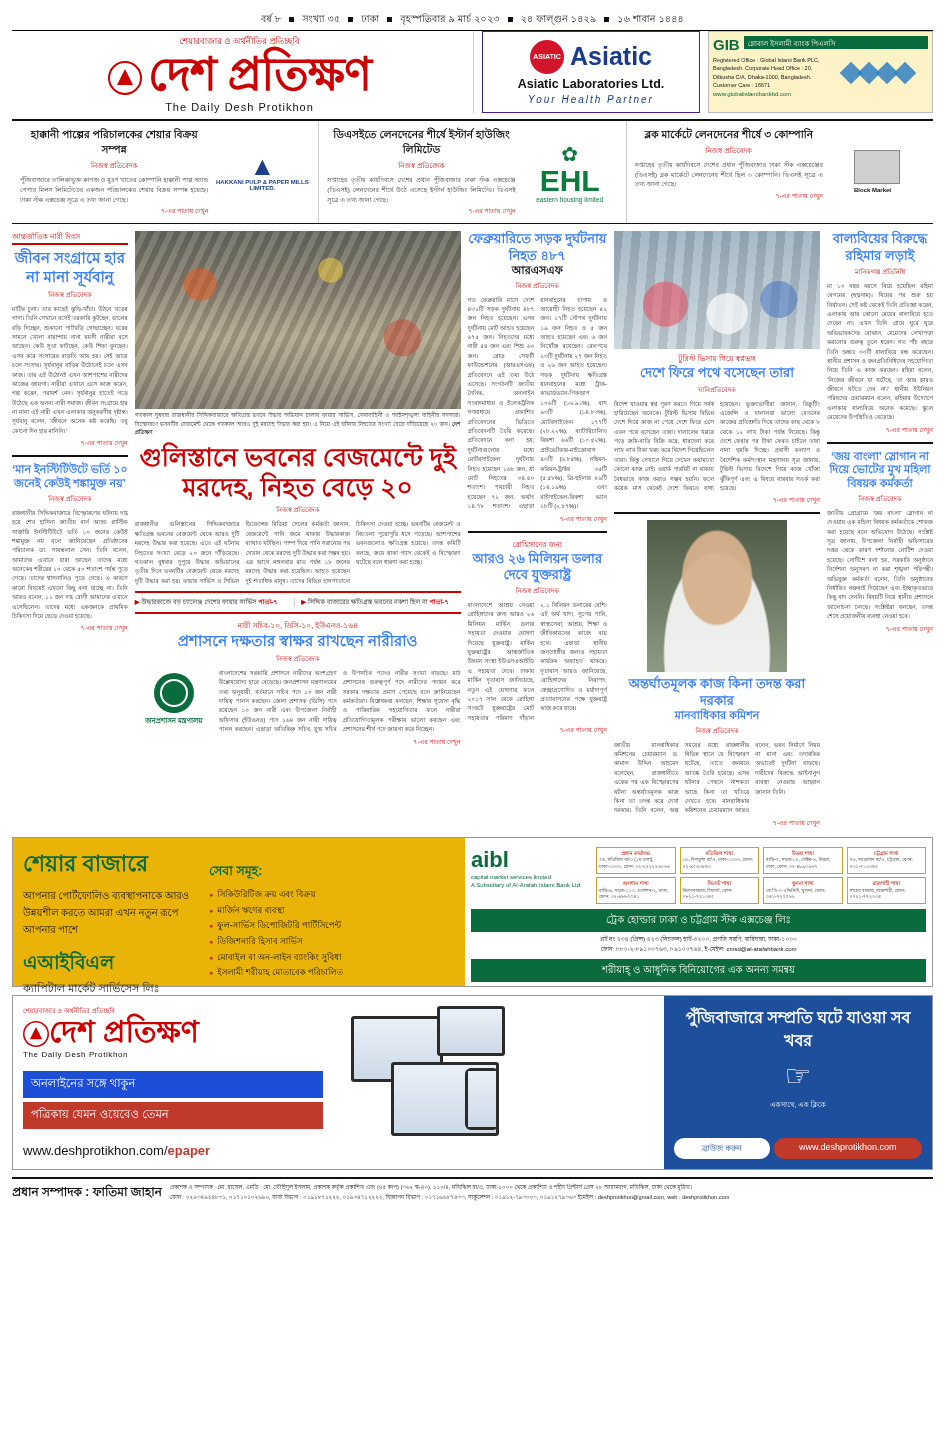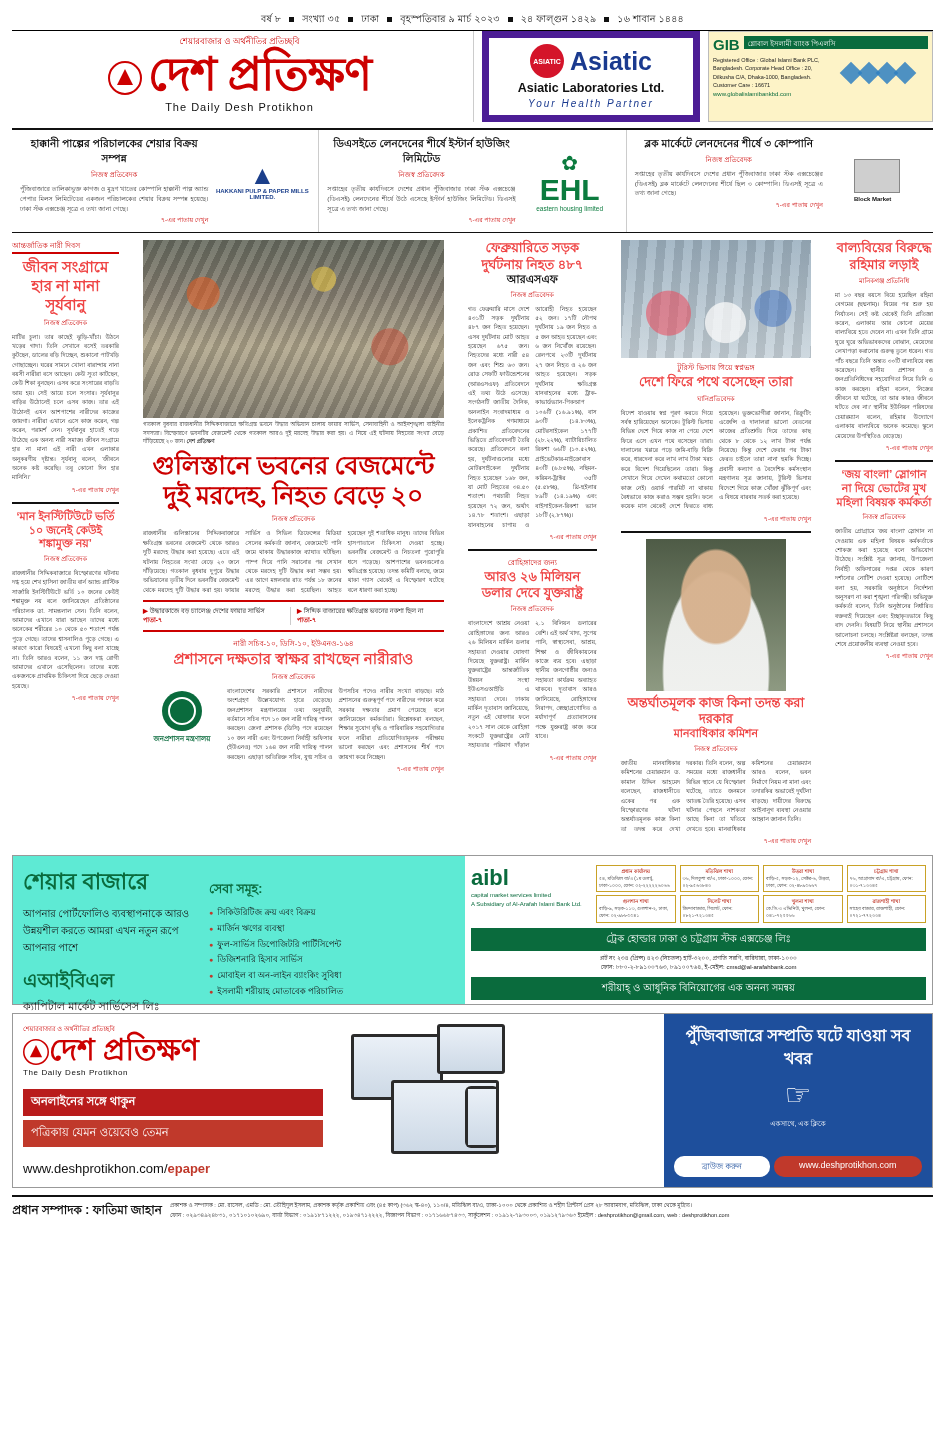--- a/index.html
+++ b/index.html
@@ -23,21 +23,21 @@
   .mast-left { width:462px; border-right:1px solid #ccc; padding-right:6px; text-align:center;}
   .mast-tag { font-size:8.5px; color:#c00; margin-top:4px; }
   .mast-title {
     font-size:46px; font-weight:bold; color:#c00; line-height:1;
     margin-top:2px; letter-spacing:-1px;
   }
   .mast-sub { font-size:11px; color:#111; margin-top:4px; letter-spacing:1px; }
   .mast-logo { display:inline-block; vertical-align:middle; margin-right:6px;}
 
   .ad-asiatic {
-    width:218px; border:7px solid #4c1d95; padding:6px; text-align:center;
+    width:218px; border:1px solid #4c1d95; padding:6px; text-align:center;
     display:flex; flex-direction:column; justify-content:center;
   }
   .ad-asiatic .row1 { display:flex; align-items:center; gap:6px; justify-content:center;}
   .asi-logo {
     width:34px;height:34px;border-radius:50%;background:#d4142a;color:#fff;
     font-size:7px;display:flex;align-items:center;justify-content:center;font-weight:bold;
   }
   .asi-name { font-size:25px; color:#1a3a8f; font-weight:bold; }
   .asi-l2 { font-size:12.5px; color:#111; margin-top:3px; font-weight:bold;}
   .asi-l3 { font-size:10px; color:#1a3a8f; font-style:italic; margin-top:3px; letter-spacing:2px;}
@@ -72,31 +72,31 @@
   .lg-hakkani .glyph { font-size:26px; color:#1b3f8b; display:block; line-height:1;}
   .lg-ehl { text-align:center; }
   .lg-ehl .big { font-size:30px; font-weight:bold; color:#0b7b3e; line-height:1;}
   .lg-ehl .sm { font-size:6.5px; color:#0b7b3e;}
   .lg-ehl .flower { font-size:20px; color:#0b7b3e;}
   .lg-block { text-align:center; }
   .lg-block .sq { width:46px;height:34px;background:#cfcfcf;border:1px solid #888; margin:0 auto;}
   .lg-block .cap { font-size:6px; color:#111; font-weight:bold; margin-top:2px;}
 
   
-  .main { display:flex; gap:24px; margin-top:7px; }
+  .main { display:flex; gap:7px; margin-top:7px; }
   .col { }
   .c1 { width:118px; }
   .c2 { width:332px; }
   .c3 { width:142px; }
   .c4 { width:210px; }
   .c5 { width:108px; }
 
   .kicker { font-size:7.5px; color:#c00; }
-  .hl { font-weight:bold; color:#ef4444; line-height:1.25; text-align:center;}
-  .hl-xl { font-size:25px; color:#c00; line-height:1.2; font-weight:bold; text-align:center;font-family:Liberation Serif, serif; }
+  .hl { font-weight:bold; color:#3b82f6; line-height:1.25; text-align:center;}
+  .hl-xl { font-size:25px; color:#c00; line-height:1.2; font-weight:bold; text-align:center; }
   .hl-lg { font-size:15px; }
   .hl-md { font-size:13px; }
   .hl-sm { font-size:11px; }
   .byline { font-size:6.5px; color:#c00; text-align:center; margin:3px 0 4px 0;}
   .body { font-size:5.8px; line-height:1.62; color:#222; text-align:justify; }
   .body.two { column-count:2; column-gap:6px; }
   .body.three { column-count:3; column-gap:6px; }
   .more { font-size:6.2px; color:#c00; text-align:right; margin-top:2px;}
   .sep-d { border-top:2px solid #111; margin:6px 0; }
 
@@ -128,21 +128,21 @@
   .bullet { flex:1; font-size:6.4px; color:#111; line-height:1.4; border-right:1px solid #ccc; padding-right:5px;}
   .bullet:last-child{border-right:none;}
   .bullet .ar { color:#c00; font-weight:bold; }
 
   .gov-logo { text-align:center; font-size:7px; color:#0a6b3d; font-weight:bold; line-height:1.4; padding:4px 0;}
   .gov-logo .seal { width:40px;height:40px;border-radius:50%;background:#0a6b3d; margin:0 auto 3px auto; position:relative;}
   .gov-logo .seal:after{content:""; position:absolute; inset:6px; border-radius:50%; border:2px solid #fff;}
 
   
   .aibl { display:flex; margin-top:8px; border:1px solid #999; height:150px;}
-  .aibl-l { width:452px; background:#5eead4; padding:8px 10px; position:relative;}
+  .aibl-l { width:452px; background:#eab308; padding:8px 10px; position:relative;}
   .aibl-t1 { font-size:22px; font-weight:bold; color:#0a6b3d; }
   .aibl-t2 { font-size:10px; color:#111; line-height:1.7; margin-top:4px;font-family:Liberation Serif, serif;}
   .aibl-t3 { font-size:19px; font-weight:bold; color:#0a6b3d; margin-top:10px;}
   .aibl-t4 { font-size:11px; color:#111; }
   .aibl-serv { position:absolute; left:196px; top:24px; width:250px;}
   .aibl-serv .h { font-size:12.5px; font-weight:bold; color:#0a6b3d; margin-bottom:5px;}
   .aibl-serv ul { list-style:none; margin:0; padding:0;}
   .aibl-serv li { font-size:8.5px; color:#111; line-height:1.85; }
   .aibl-serv li:before{ content:"\25CF"; color:#c0392b; font-size:7px; margin-right:4px;}
   .aibl-r { flex:1; background:#fff; padding:6px; position:relative;}
@@ -157,21 +157,21 @@
   .aibl-addr { font-size:6px; color:#111; line-height:1.6; text-align:center; margin-top:3px;}
 
   
   .epaper { margin-top:8px; border:1px solid #999; height:175px; display:flex; position:relative; overflow:hidden;}
   .ep-l { width:320px; padding:10px; }
   .ep-tag { font-size:6.5px; color:#c00; }
   .ep-title { font-size:30px; font-weight:bold; color:#c00; line-height:1;}
   .ep-sub { font-size:8px; color:#111; letter-spacing:.6px; margin-top:3px;}
   .ep-band { margin-top:12px; }
   .ep-band div { color:#fff; font-size:11.5px; padding:4px 8px; margin-bottom:4px; }
-  .ep-b1 { background:#b91c1c;font-weight:bold; }
+  .ep-b1 { background:#1d4ed8; }
   .ep-b2 { background:#c0392b; }
   .ep-url { font-size:13px; color:#111; margin-top:14px;}
   .ep-url b { color:#c0392b; }
   .ep-mid { flex:1; position:relative; background:#fff;}
   .dev { position:absolute; background:#2b2b2b; border-radius:3px; }
   .dev .scr { position:absolute; inset:3px; background:linear-gradient(180deg,#eaf0f7,#cdd9e6); }
   .ep-r { width:268px; background:#1e4f9c; color:#fff; padding:10px; position:relative;}
   .ep-r .h { font-size:16px; font-weight:bold; line-height:1.45; text-align:center;}
   .ep-r .btn { position:absolute; bottom:10px; left:10px; right:10px; display:flex; gap:4px;}
   .ep-r .btn .b1 { flex:1; background:#fff; color:#1e4f9c; font-size:8px; text-align:center; padding:4px; border-radius:10px;}

